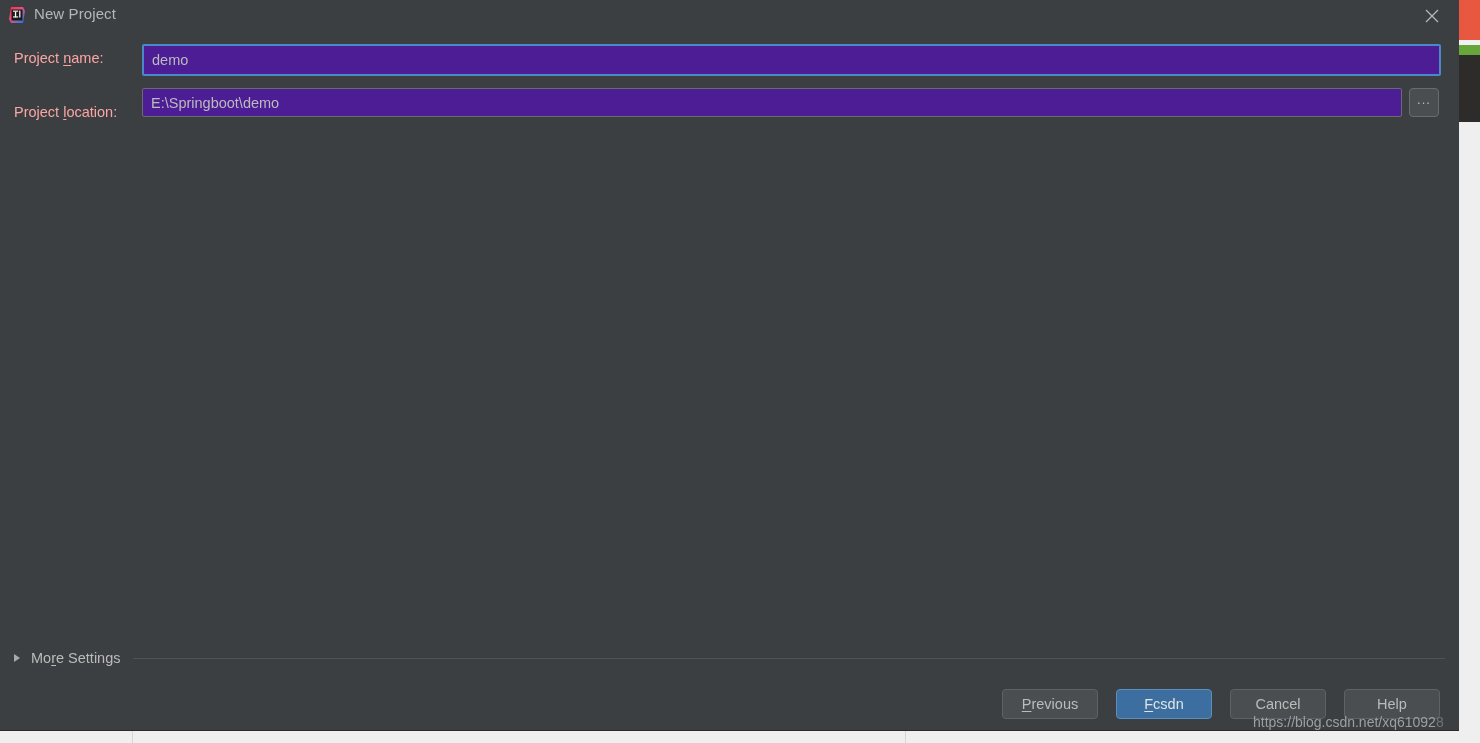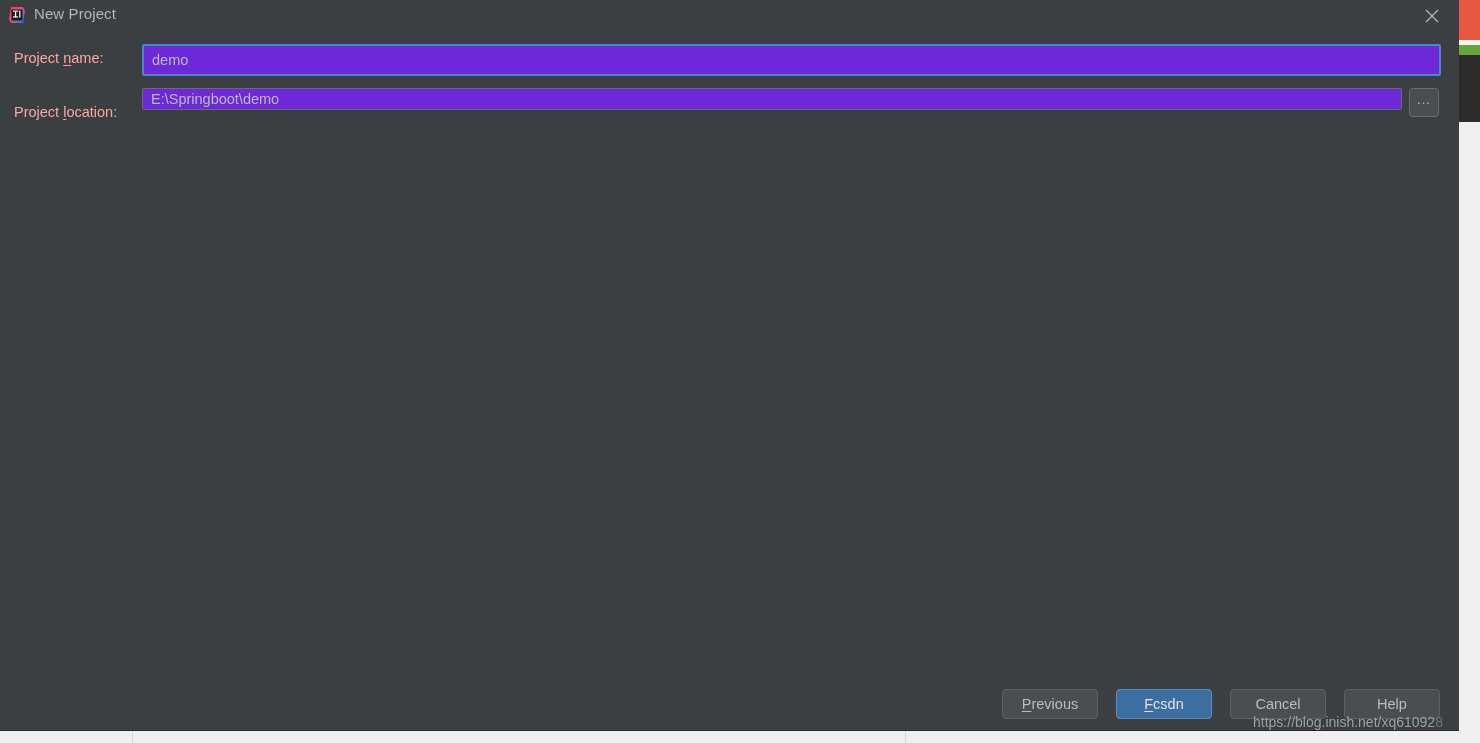--- a/index.html
+++ b/index.html
@@ -120,40 +120,40 @@
   .form-label .mn {
     text-decoration: underline;
     text-underline-offset: 2px;
   }
   #label-project-name { left: 14px; top: 50px; }
   #label-project-location { left: 14px; top: 104px; }
 
   .text-field {
     position: absolute;
     box-sizing: border-box;
-    background: #6d28d9;
+    background: #4c1d95;
     color: #bbbbbb;
     font-size: 14.5px;
     font-family: "Liberation Sans", sans-serif;
     padding: 0 8px;
     outline: none;
   }
   #project-name-input {
     left: 142px;
     top: 44px;
     width: 1299px;
     height: 32px;
     border: 2px solid #4a88c7;
     border-radius: 2px;
   }
   #project-location-input {
     left: 142px;
     top: 88px;
     width: 1260px;
-    height: 22px;
+    height: 29px;
     border: 1px solid #6b6b6b;
     border-radius: 2px;
   }
   #browse-button {
     position: absolute;
     left: 1409px;
     top: 88px;
     width: 30px;
     height: 29px;
     box-sizing: border-box;
@@ -293,20 +293,25 @@
     </div>
   </div>
 
   <div class="form-label" id="label-project-name"><span>Project </span><span class="mn">n</span><span>ame:</span></div>
   <input class="text-field" id="project-name-input" type="text" value="demo" style="">
 
   <div class="form-label" id="label-project-location"><span>Project </span><span class="mn">l</span><span>ocation:</span></div>
   <input class="text-field" id="project-location-input" type="text" value="E:\Springboot\demo" style="">
   <div id="browse-button">...</div>
 
+  <div id="more-settings-row">
+    <span id="more-settings-arrow"></span>
+    <span id="more-settings-label"><span>Mo</span><span class="mn">r</span><span>e Settings</span></span>
+    <span id="more-settings-separator"></span>
+  </div>
 
   <div id="footer">
     <div class="dlg-button">
         <span></span>
         <span class="mn">P</span>
         <span>revious</span>
       </div>
     <div class="dlg-button default">
         <span></span>
         <span class="mn">F</span>
@@ -319,13 +324,13 @@
       </div>
     <div class="dlg-button">
         <span>Help</span>
         <span class="mn"></span>
         <span></span>
       </div>
   </div>
 
 </div>
 
-<div id="watermark"><span>https://blog.inish.net/xq61092</span><span class="faded">8</span></div>
+<div id="watermark"><span>https://blog.csdn.net/xq61092</span><span class="faded">8</span></div>
 
 </body></html>

